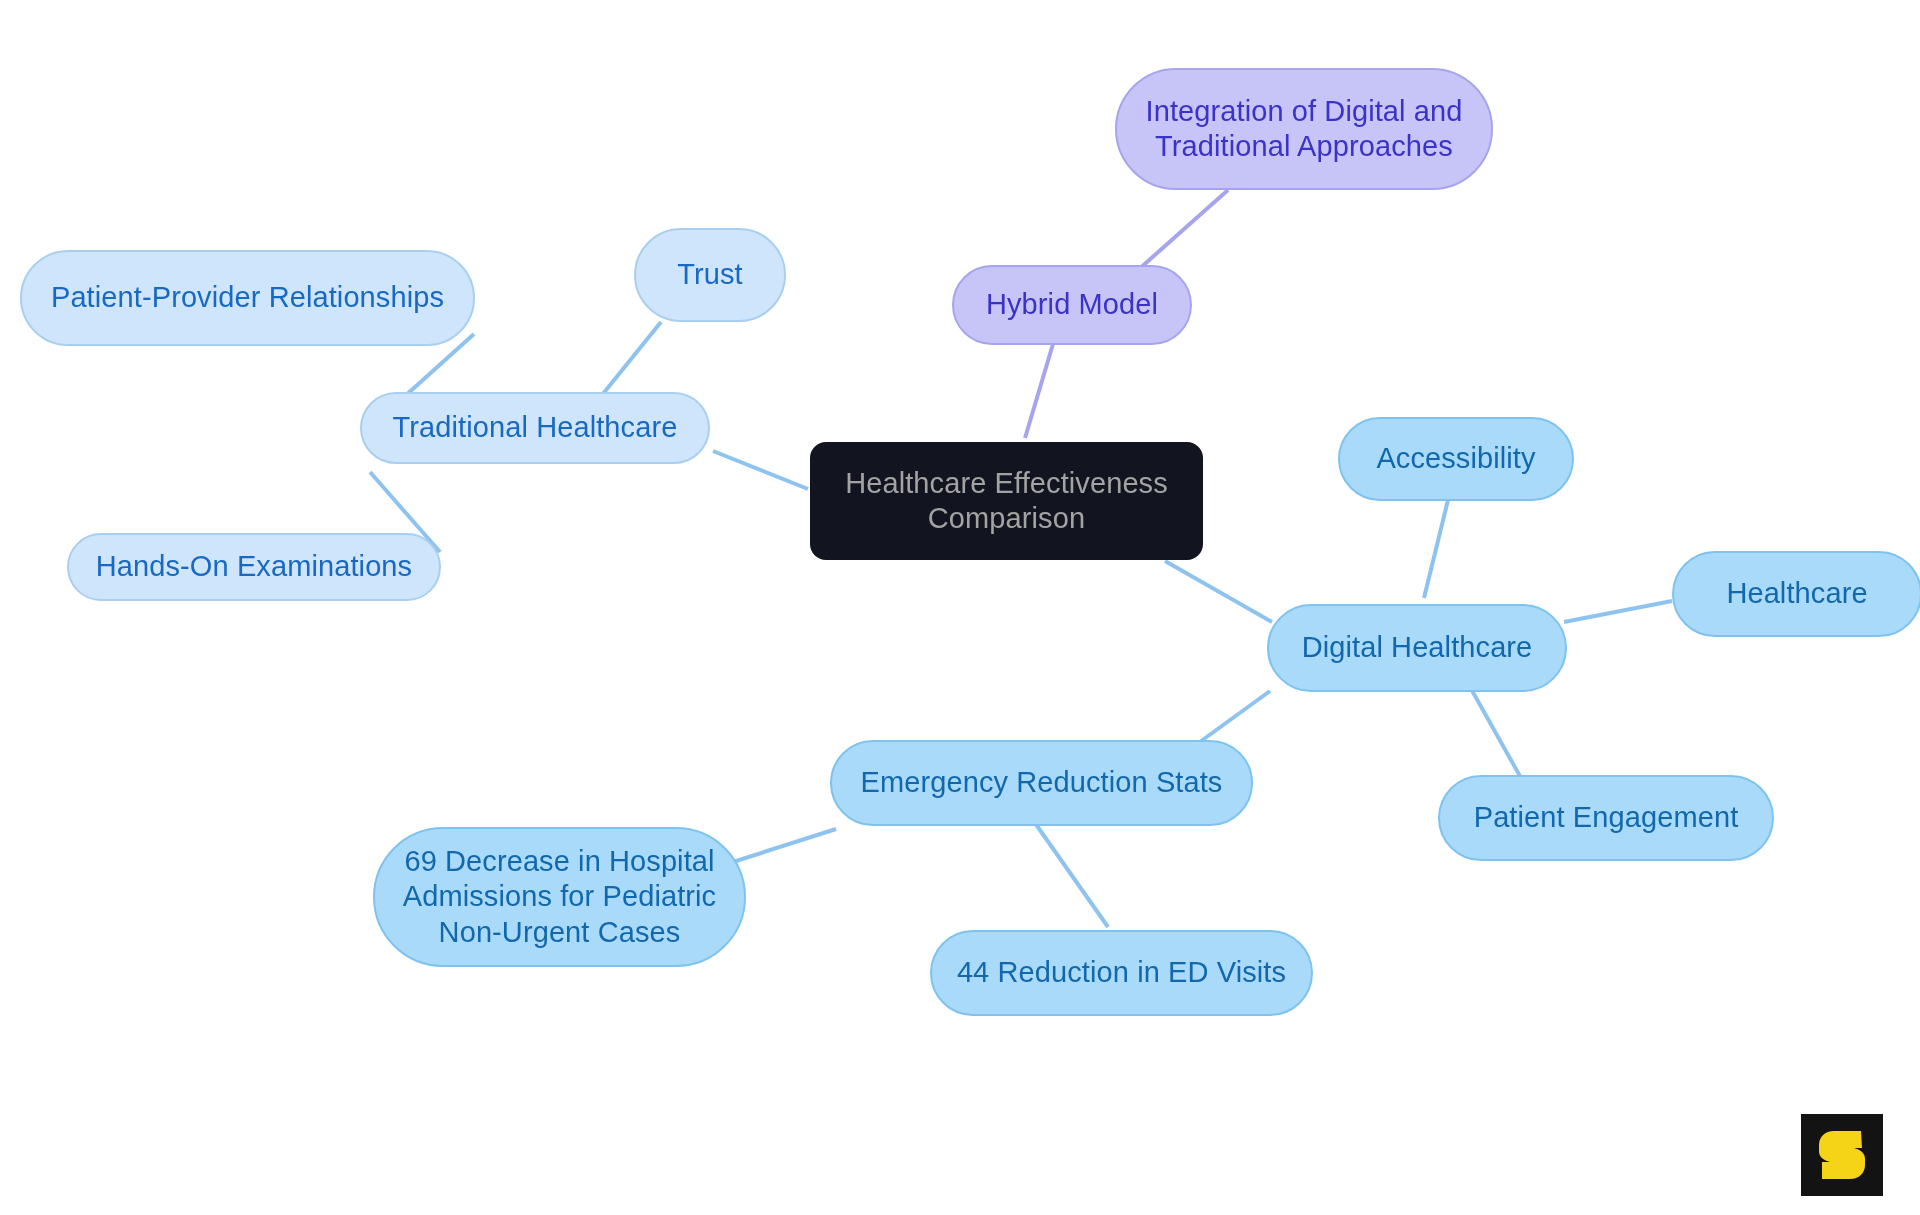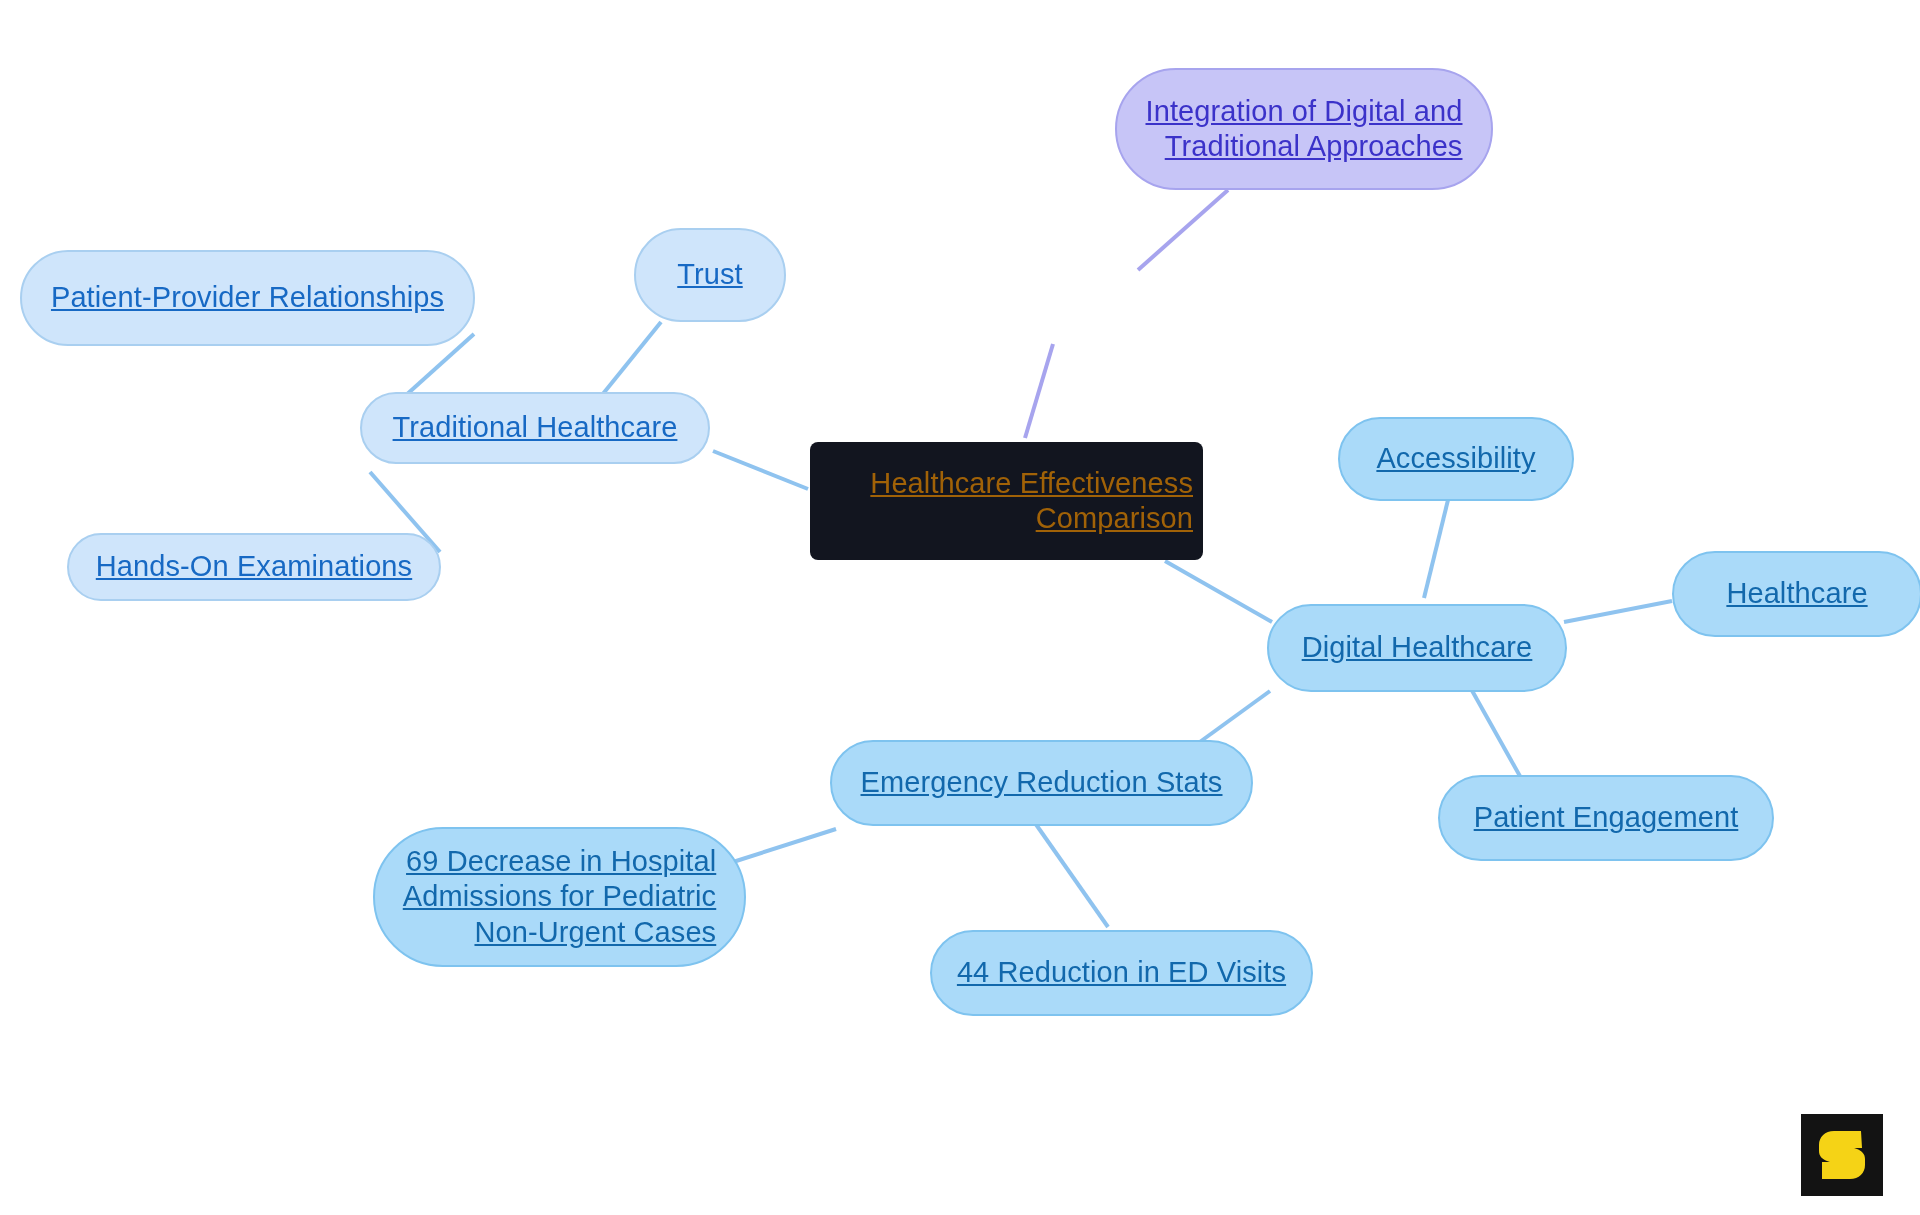--- a/index.html
+++ b/index.html
@@ -24,32 +24,31 @@
     width: 1920px;
     height: 1215px;
     pointer-events: none;
   }
   .node {
     position: absolute;
     box-sizing: border-box;
     display: flex;
     align-items: center;
     justify-content: center;
-    text-align: right;
+    text-align: center;
     border-radius: 999px;
     line-height: 1.22;
     white-space: pre-line;
     letter-spacing: 0.1px;
-    text-decoration: underline;
   }
   .node-root {
     background: #12151f;
-    color: #a16207;
+    color: #a3a3a3;
     border: none;
-    border-radius: 8px;
+    border-radius: 16px;
     font-size: 29px;
   }
   .node-blue-light {
     background: #cfe5fb;
     border: 2px solid #a9cff0;
     color: #1769c4;
     font-size: 29px;
   }
   .node-blue {
     background: #aadaf9;
@@ -127,20 +126,23 @@
   </div>
 
   <div class="node node-blue-light" style="left:634px; top:228px; width:152px; height:94px;">
     <span class="node-text">Trust</span>
   </div>
 
   <div class="node node-blue-light" style="left:67px; top:533px; width:374px; height:68px;">
     <span class="node-text">Hands-On Examinations</span>
   </div>
 
+  <div class="node node-purple" style="left:952px; top:265px; width:240px; height:80px;">
+    <span class="node-text">Hybrid Model</span>
+  </div>
 
   <div class="node node-purple" style="left:1115px; top:68px; width:378px; height:122px;">
     <span class="node-text">Integration of Digital and
 Traditional Approaches</span>
   </div>
 
   <div class="node node-blue" style="left:1267px; top:604px; width:300px; height:88px;">
     <span class="node-text">Digital Healthcare</span>
   </div>
 

